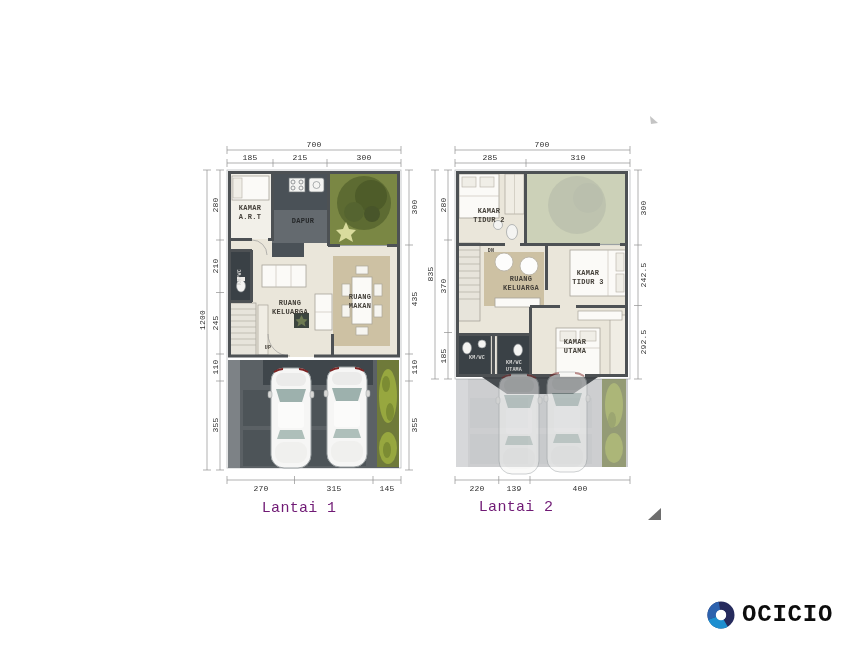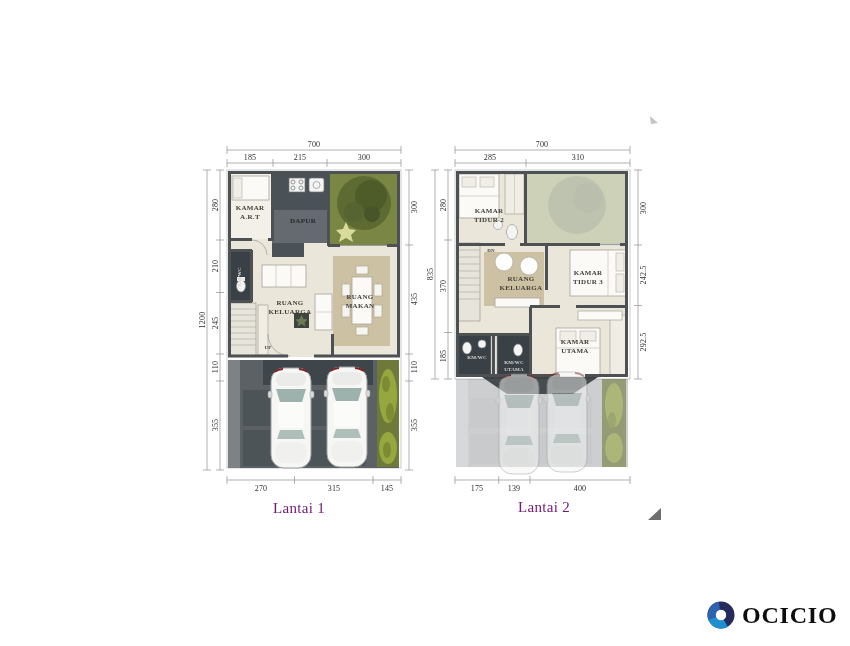--- a/index.html
+++ b/index.html
@@ -1,17 +1,17 @@
 <!DOCTYPE html>
 <html><head>
 <meta charset="utf-8">
 <style>
   html,body{margin:0;padding:0;background:#fff;}
   .stage{position:relative;width:850px;height:642px;background:#ffffff;overflow:hidden;
-         font-family:Liberation Serif, serif;}
+         font-family:Liberation Mono, monospace;}
   .txt{position:absolute;transform:translate(-50%,-50%);white-space:nowrap;}
   .dim{font-size:8px;color:#2e2e2e;letter-spacing:.2px;}
   .dim.v{transform:translate(-50%,-50%) rotate(-90deg);}
   .room-label{position:absolute;transform:translate(-50%,-50%);font-size:7px;font-weight:700;
               color:#45413a;text-align:center;white-space:pre-line;line-height:1.3;letter-spacing:.3px;}
   .room-label.light{color:#d6d6d4;font-weight:600;}
   .room-label.v{transform:translate(-50%,-50%) rotate(-90deg);}
   .room-label.tiny{font-size:5px;letter-spacing:.2px;}
   .floor-label{font-size:15px;color:#701a75;letter-spacing:.3px;}
   .logo{position:absolute;left:707px;top:601px;display:flex;align-items:center;gap:7px;}
@@ -352,36 +352,36 @@
 <div class="txt dim" style="left:542px;top:144px">700</div>
 <div class="txt dim" style="left:490px;top:157px">285</div>
 <div class="txt dim" style="left:578px;top:157px">310</div>
 <div class="txt dim v" style="left:430px;top:274px">835</div>
 <div class="txt dim v" style="left:443px;top:205px">280</div>
 <div class="txt dim v" style="left:443px;top:286px">370</div>
 <div class="txt dim v" style="left:443px;top:356px">185</div>
 <div class="txt dim v" style="left:643px;top:208px">300</div>
 <div class="txt dim v" style="left:643px;top:275px">242.5</div>
 <div class="txt dim v" style="left:643px;top:342px">292.5</div>
-<div class="txt dim" style="left:477px;top:488px">175</div>
+<div class="txt dim" style="left:477px;top:488px">220</div>
 <div class="txt dim" style="left:514px;top:488px">139</div>
 <div class="txt dim" style="left:580px;top:488px">400</div>
 <div class="room-label" style="left:489px;top:216px">KAMAR
 TIDUR 2</div>
 <div class="room-label tiny" style="left:491px;top:251px">DN</div>
 <div class="room-label" style="left:521px;top:284px">RUANG
 KELUARGA</div>
 <div class="room-label" style="left:588px;top:278px">KAMAR
 TIDUR 3</div>
 <div class="room-label" style="left:575px;top:347px">KAMAR
 UTAMA</div>
 <div class="room-label light tiny" style="left:477px;top:358px">KM/WC</div>
 <div class="room-label light tiny" style="left:514px;top:366px">KM/WC
 UTAMA</div>
-<div class="txt floor-label" style="left:544px;top:507px">Lantai 2</div>
+<div class="txt floor-label" style="left:516px;top:507px">Lantai 2</div>
 
 <div class="logo">
   <svg width="28" height="28" viewBox="0 0 28 28" style="position:static">
     <circle cx="14" cy="14" r="9.25" fill="none" stroke="#262b5d" stroke-width="8.5"></circle>
     <path d="M 12.4 4.9 A 9.25 9.25 0 0 0 5.3 17.2" fill="none" stroke="#2d62ae" stroke-width="8.5"></path>
     <path d="M 5.3 17.2 A 9.25 9.25 0 0 0 18.6 22" fill="none" stroke="#1e8fd0" stroke-width="8.5"></path>
     <circle cx="14" cy="14" r="5.2" fill="#ffffff"></circle>
   </svg>
   <span class="logo-text">OCICIO</span>
 </div>

